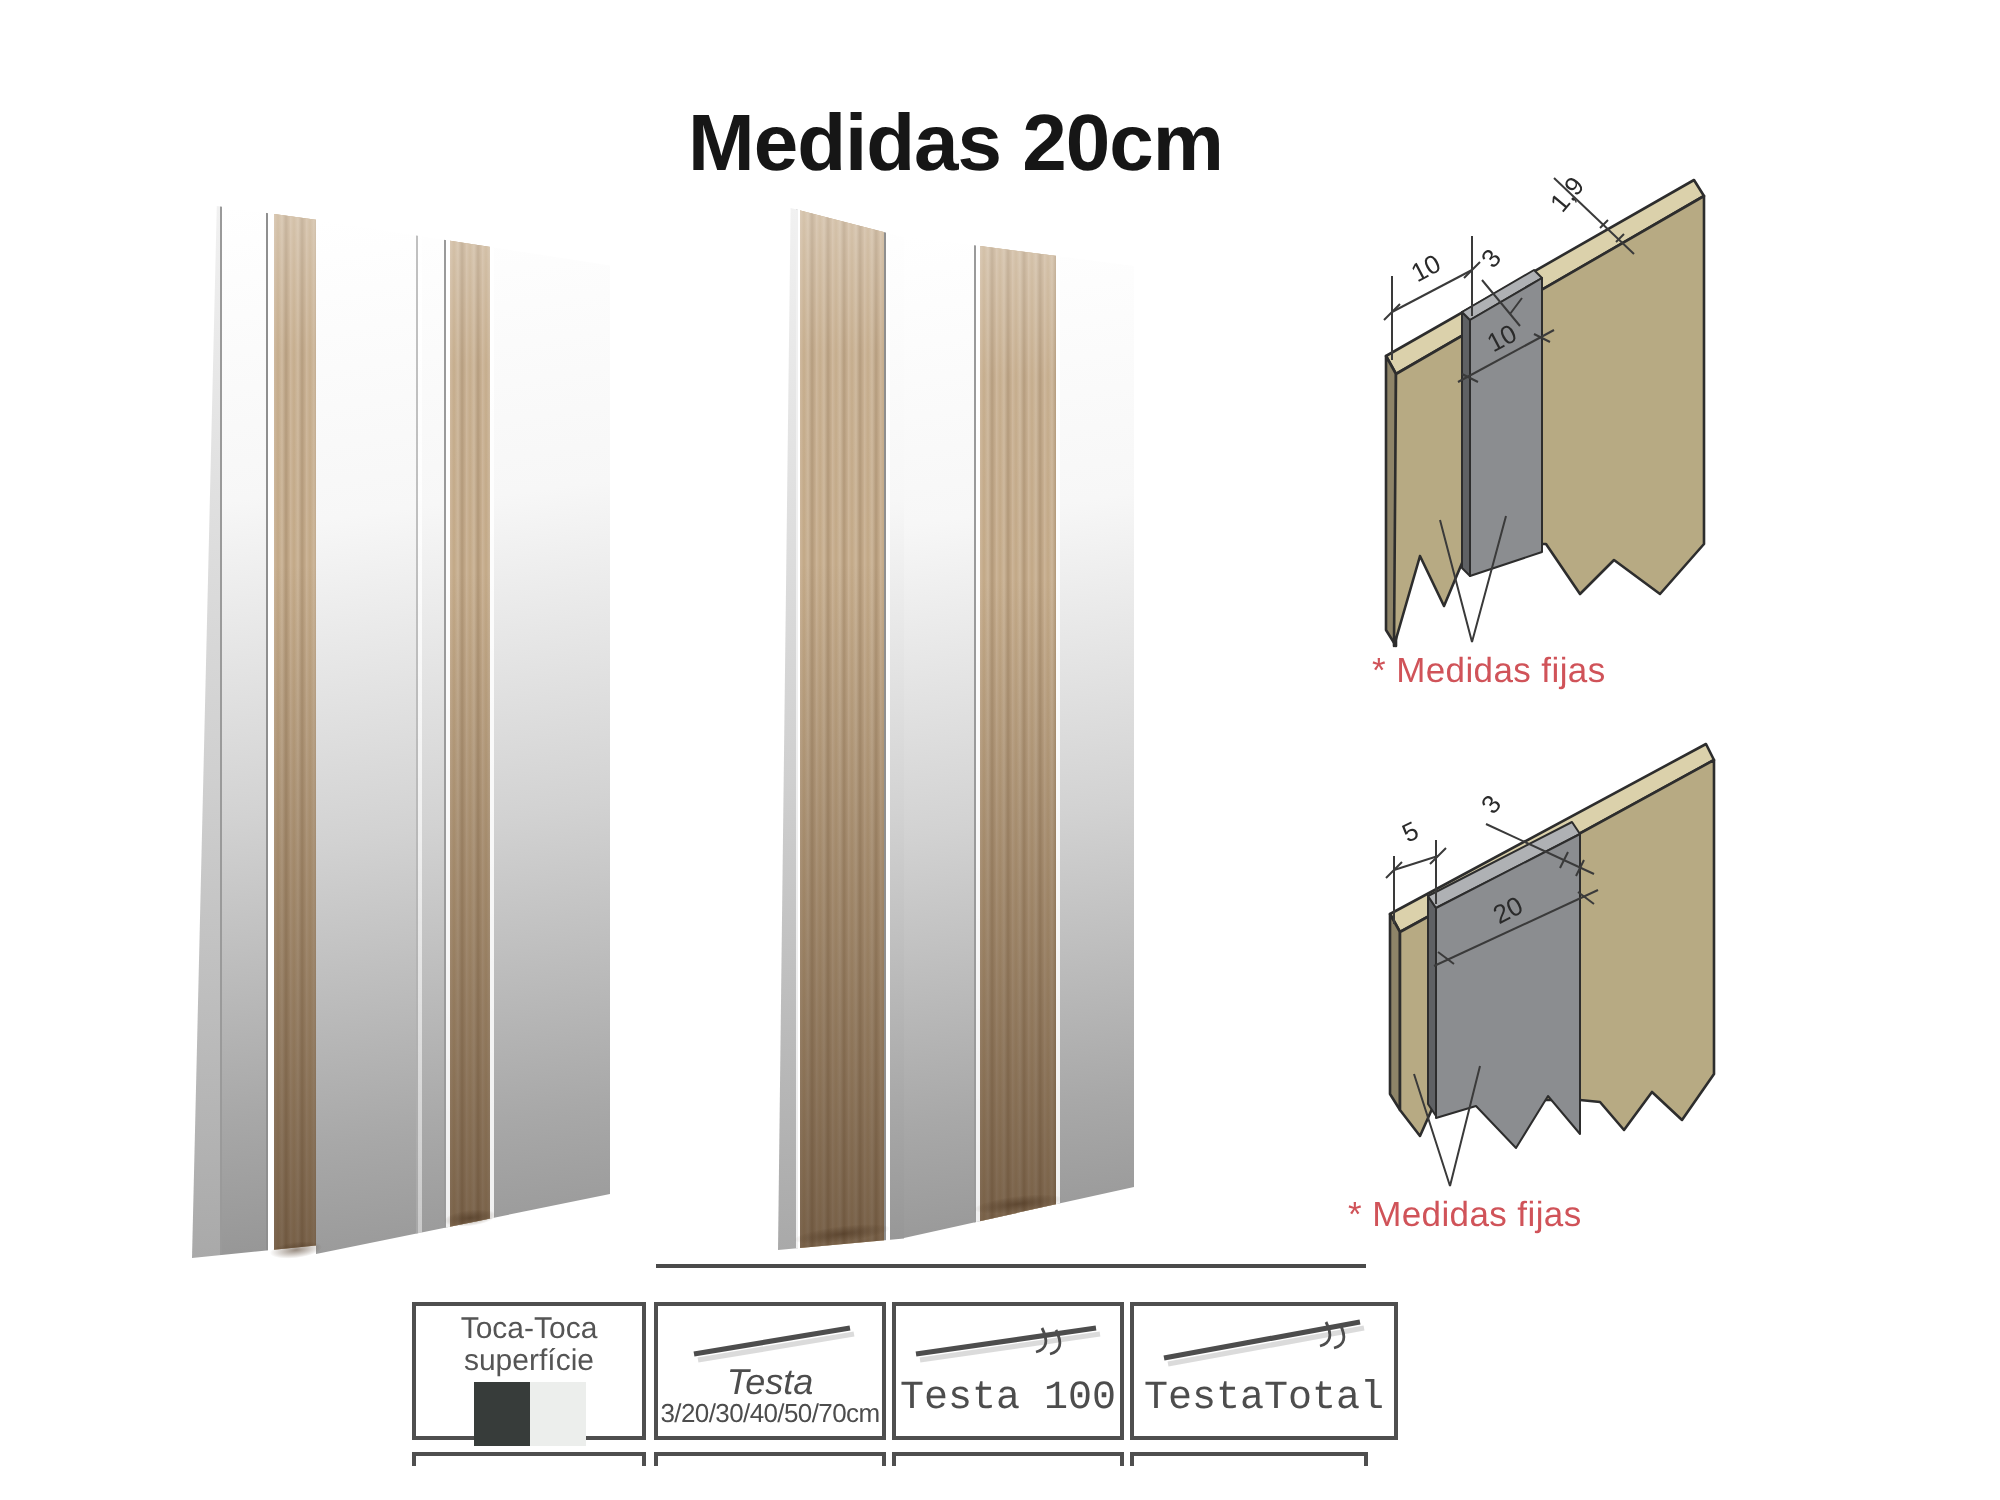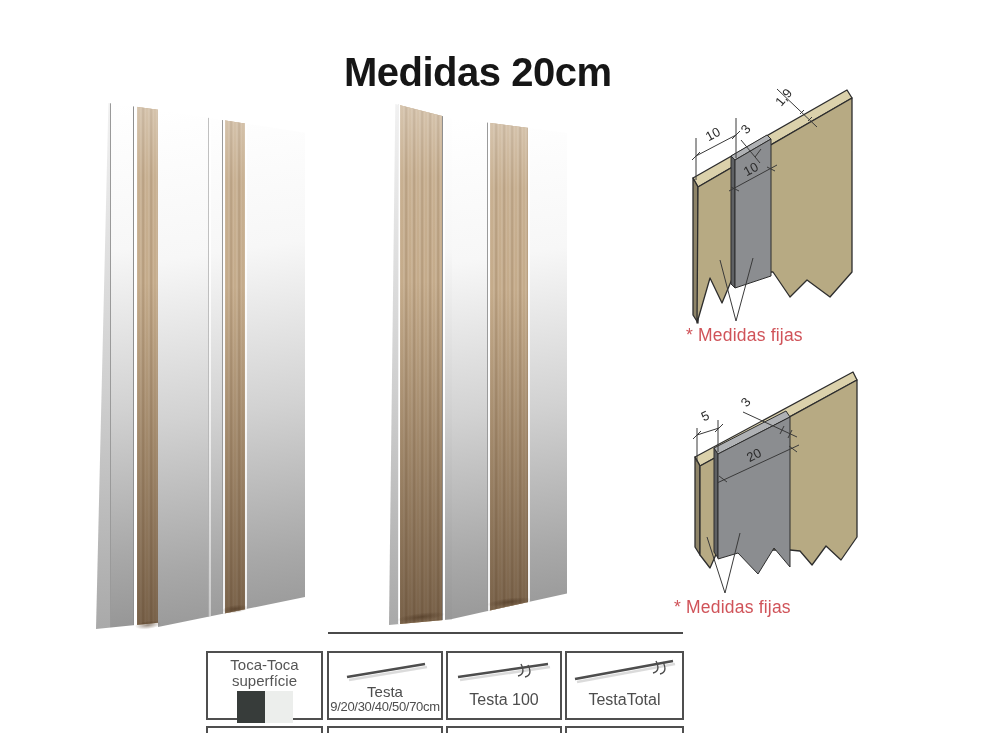--- a/index.html
+++ b/index.html
@@ -57,29 +57,29 @@
     box-sizing:border-box;display:flex;flex-direction:column;align-items:center;
     justify-content:flex-start;color:#4d4d4d;
   }
   .legend-frag{
     position:absolute;top:726px;height:7px;border:2px solid #4f4f4f;border-bottom:none;
     background:#fff;box-sizing:border-box;
   }
   #legend-box1{left:206px;width:117px;}
   #legend-box2{left:327px;width:116px;}
   #legend-box3{left:446px;width:116px;}
-  #legend-box4{left:565px;width:119px;}
+  #legend-box4{left:565px;width:134px;}
   #frag1{left:206px;width:117px;}
   #frag2{left:327px;width:116px;}
   #frag3{left:446px;width:116px;}
   #frag4{left:565px;width:119px;}
   .lg-line{font-size:15px;line-height:16px;color:#555;}
-  .lg-label{font-size:15px;line-height:15px;margin-top:1px;}
+  .lg-label{font-size:18px;line-height:15px;margin-top:1px;font-style:italic;}
   .lg-sub{font-size:13px;line-height:15px;letter-spacing:-0.3px;white-space:nowrap;}
-  .lg-label-big{font-size:16px;line-height:17px;margin-top:2px;}
+  .lg-label-big{font-size:20px;line-height:17px;margin-top:2px;font-family:Liberation Mono, monospace;}
   .swatch-row{display:flex;margin-top:2px;}
   .swatch{width:28px;height:32px;}
   .legend-icon{display:block;margin-top:4px;}
   .p1l-top{padding-top:4px;}
 </style>
 </head>
 <body>
 
 <div id="stage">
 
@@ -182,21 +182,21 @@
       <span class="swatch" style="background-color: rgb(236, 238, 236);"></span>
     </div>
   </div>
 
   <div id="legend-box2" class="legend-box">
     <svg class="legend-icon" width="104" height="26" viewBox="0 0 104 26">
       <line x1="16" y1="23" x2="94" y2="10" stroke="#c4c4c4" stroke-width="2.6" opacity="0.6"></line>
       <line x1="14" y1="20" x2="92" y2="7" stroke="#4d4d4d" stroke-width="2.6"></line>
     </svg>
     <div class="lg-label">Testa</div>
-    <div class="lg-sub">9/20/30/40/50/70cm</div>
+    <div class="lg-sub">3/20/30/40/50/70cm</div>
   </div>
 
   <div id="legend-box3" class="legend-box">
     <svg class="legend-icon" width="108" height="26" viewBox="0 0 108 26">
       <line x1="10" y1="23" x2="100" y2="10" stroke="#c4c4c4" stroke-width="2.6" opacity="0.6"></line>
       <line x1="8" y1="20" x2="98" y2="7" stroke="#4d4d4d" stroke-width="2.6"></line>
       <path d="M68,19 q8,-2 3,-12 M75,20 q8,-2 3,-12" stroke="#4d4d4d" stroke-width="1.4" fill="none"></path>
     </svg>
     <div class="lg-label-big" style="margin-top:8px;">Testa 100</div>
   </div>

